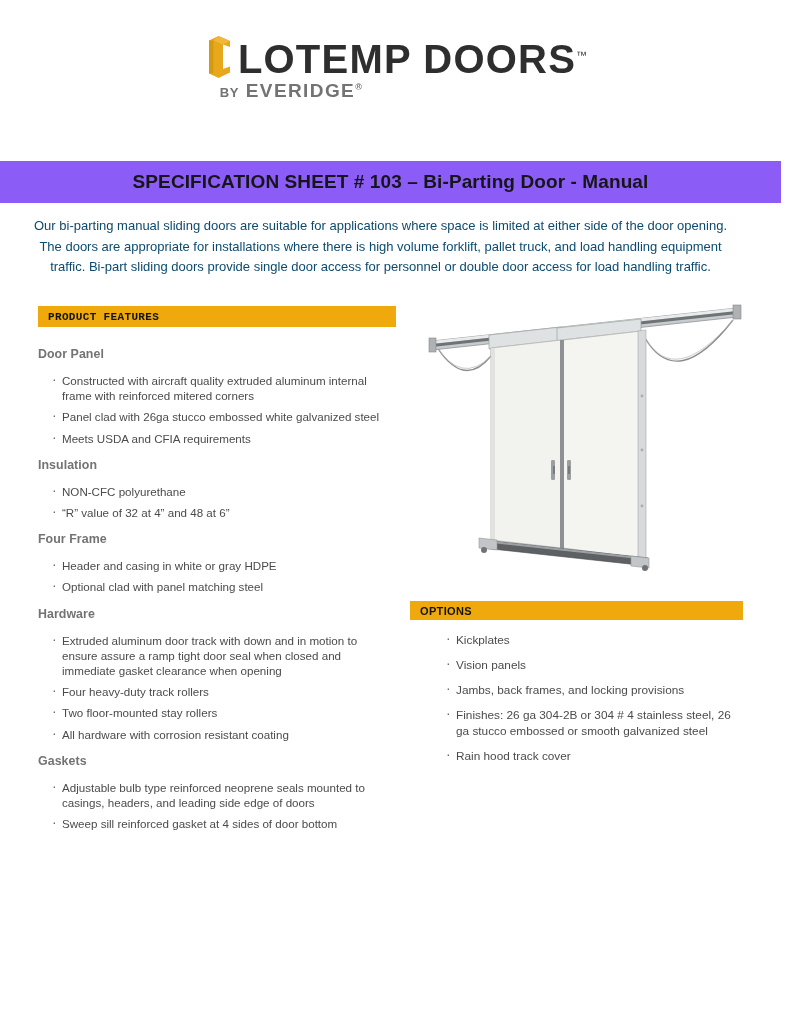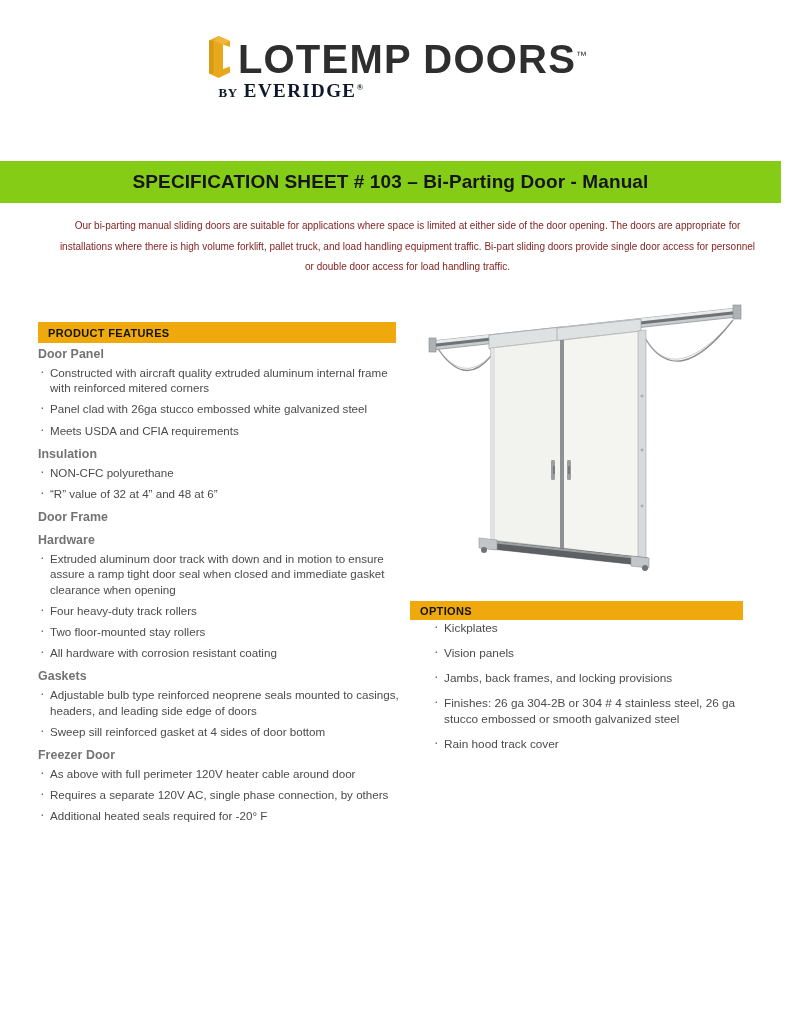--- a/index.html
+++ b/index.html
@@ -58,78 +58,77 @@
     width: 791px;
     text-align: center;
     padding-right: 208px;
     box-sizing: border-box;
   }
   .logo-sub-inner {
     display: inline-block;
     font-size: 19px;
     font-weight: bold;
     letter-spacing: 1.4px;
-    color: #0f172a;
+    color: #737373;
     white-space: nowrap;
-    font-family: Liberation Serif, serif;
   }
   .logo-by {
     font-size: 13px;
     letter-spacing: 0.6px;
   }
   .logo-reg {
     font-size: 9px;
     vertical-align: super;
   }
 
   
   .title-banner {
     position: absolute;
     left: 0; top: 161px;
     width: 781px;
     height: 42px;
-    background: #84cc16;
+    background: #8b5cf6;
     display: flex;
     align-items: center;
     justify-content: center;
   }
   .title-banner-text {
     font-size: 19px;
     font-weight: bold;
     color: #16161a;
     letter-spacing: 0.1px;
     white-space: nowrap;
   }
 
   
   .intro {
     position: absolute;
-    left: 57px; top: 216px;
+    left: 30px; top: 216px;
     width: 701px;
     text-align: center;
-    font-size: 10px;
+    font-size: 13px;
     line-height: 20.5px;
-    color: #7f1d1d;
+    color: #0c4a6e;
   }
 
   
   .bar {
     position: absolute;
     background: #EFA90C;
     display: flex;
     align-items: center;
   }
   .bar-label {
     font-size: 11px;
     font-weight: bold;
     color: #14140f;
     letter-spacing: 0.35px;
     padding-left: 10px;
   }
-  #features-bar { left: 38px; top: 322px; width: 358px; height: 21px; }
+  #features-bar { left: 38px; top: 306px; width: 358px; height: 21px; font-family: Liberation Mono, monospace; }
   #options-bar  { left: 410px; top: 584px; width: 333px; height: 19px; margin-top: 17px; }
 
   
   .col-left {
     position: absolute;
     left: 38px; top: 347px;
     width: 362px;
   }
   .col-right-options {
     position: absolute;
@@ -140,21 +139,21 @@
   .group { margin-bottom: 9px; }
   .group-title {
     font-size: 12.4px;
     font-weight: bold;
     color: #737373;
     margin-bottom: 4px;
     letter-spacing: 0.05px;
   }
   ul.items {
     list-style: none;
-    margin: 0;
+    margin: 12px;
     padding: 0;
   }
   ul.items li {
     position: relative;
     padding-left: 12px;
     font-size: 11.6px;
     line-height: 15.2px;
     color: #4b4b4b;
     margin-bottom: 6px;
   }
@@ -221,49 +220,45 @@
 
   <div class="group">
     <div class="group-title">Insulation</div>
     <ul class="items">
       <li>NON-CFC polyurethane</li>
       <li>“R” value of 32 at 4” and 48 at 6”</li>
     </ul>
   </div>
 
   <div class="group">
-    <div class="group-title">Door Frame</div>
+    <div class="group-title">Four Frame</div>
+    <ul class="items">
+      <li>Header and casing in white or gray HDPE</li>
+      <li>Optional clad with panel matching steel</li>
+    </ul>
   </div>
 
   <div class="group">
     <div class="group-title">Hardware</div>
     <ul class="items">
       <li>Extruded aluminum door track with down and in motion to ensure assure a ramp tight door seal when closed and immediate gasket clearance when opening</li>
       <li>Four heavy-duty track rollers</li>
       <li>Two floor-mounted stay rollers</li>
       <li>All hardware with corrosion resistant coating</li>
     </ul>
   </div>
 
   <div class="group">
     <div class="group-title">Gaskets</div>
     <ul class="items">
       <li>Adjustable bulb type reinforced neoprene seals mounted to casings, headers, and leading side edge of doors</li>
       <li>Sweep sill reinforced gasket at 4 sides of door bottom</li>
     </ul>
   </div>
 
-  <div class="group">
-    <div class="group-title">Freezer Door</div>
-    <ul class="items">
-      <li>As above with full perimeter 120V heater cable around door</li>
-      <li>Requires a separate 120V AC, single phase connection, by others</li>
-      <li>Additional heated seals required for -20° F</li>
-    </ul>
-  </div>
 
 </div>
 
 <div class="product-image">
   <svg viewBox="0 0 360 278" xmlns="http://www.w3.org/2000/svg">
     <rect x="0" y="0" width="360" height="278" fill="#ffffff"></rect>
 
     <path d="M30 44 Q58 90 86 56" stroke="#8d8d8d" stroke-width="1.4" fill="none"></path>
     <path d="M30 44 Q56 86 86 56" stroke="#b5b5b5" stroke-width="0.7" fill="none"></path>
 

